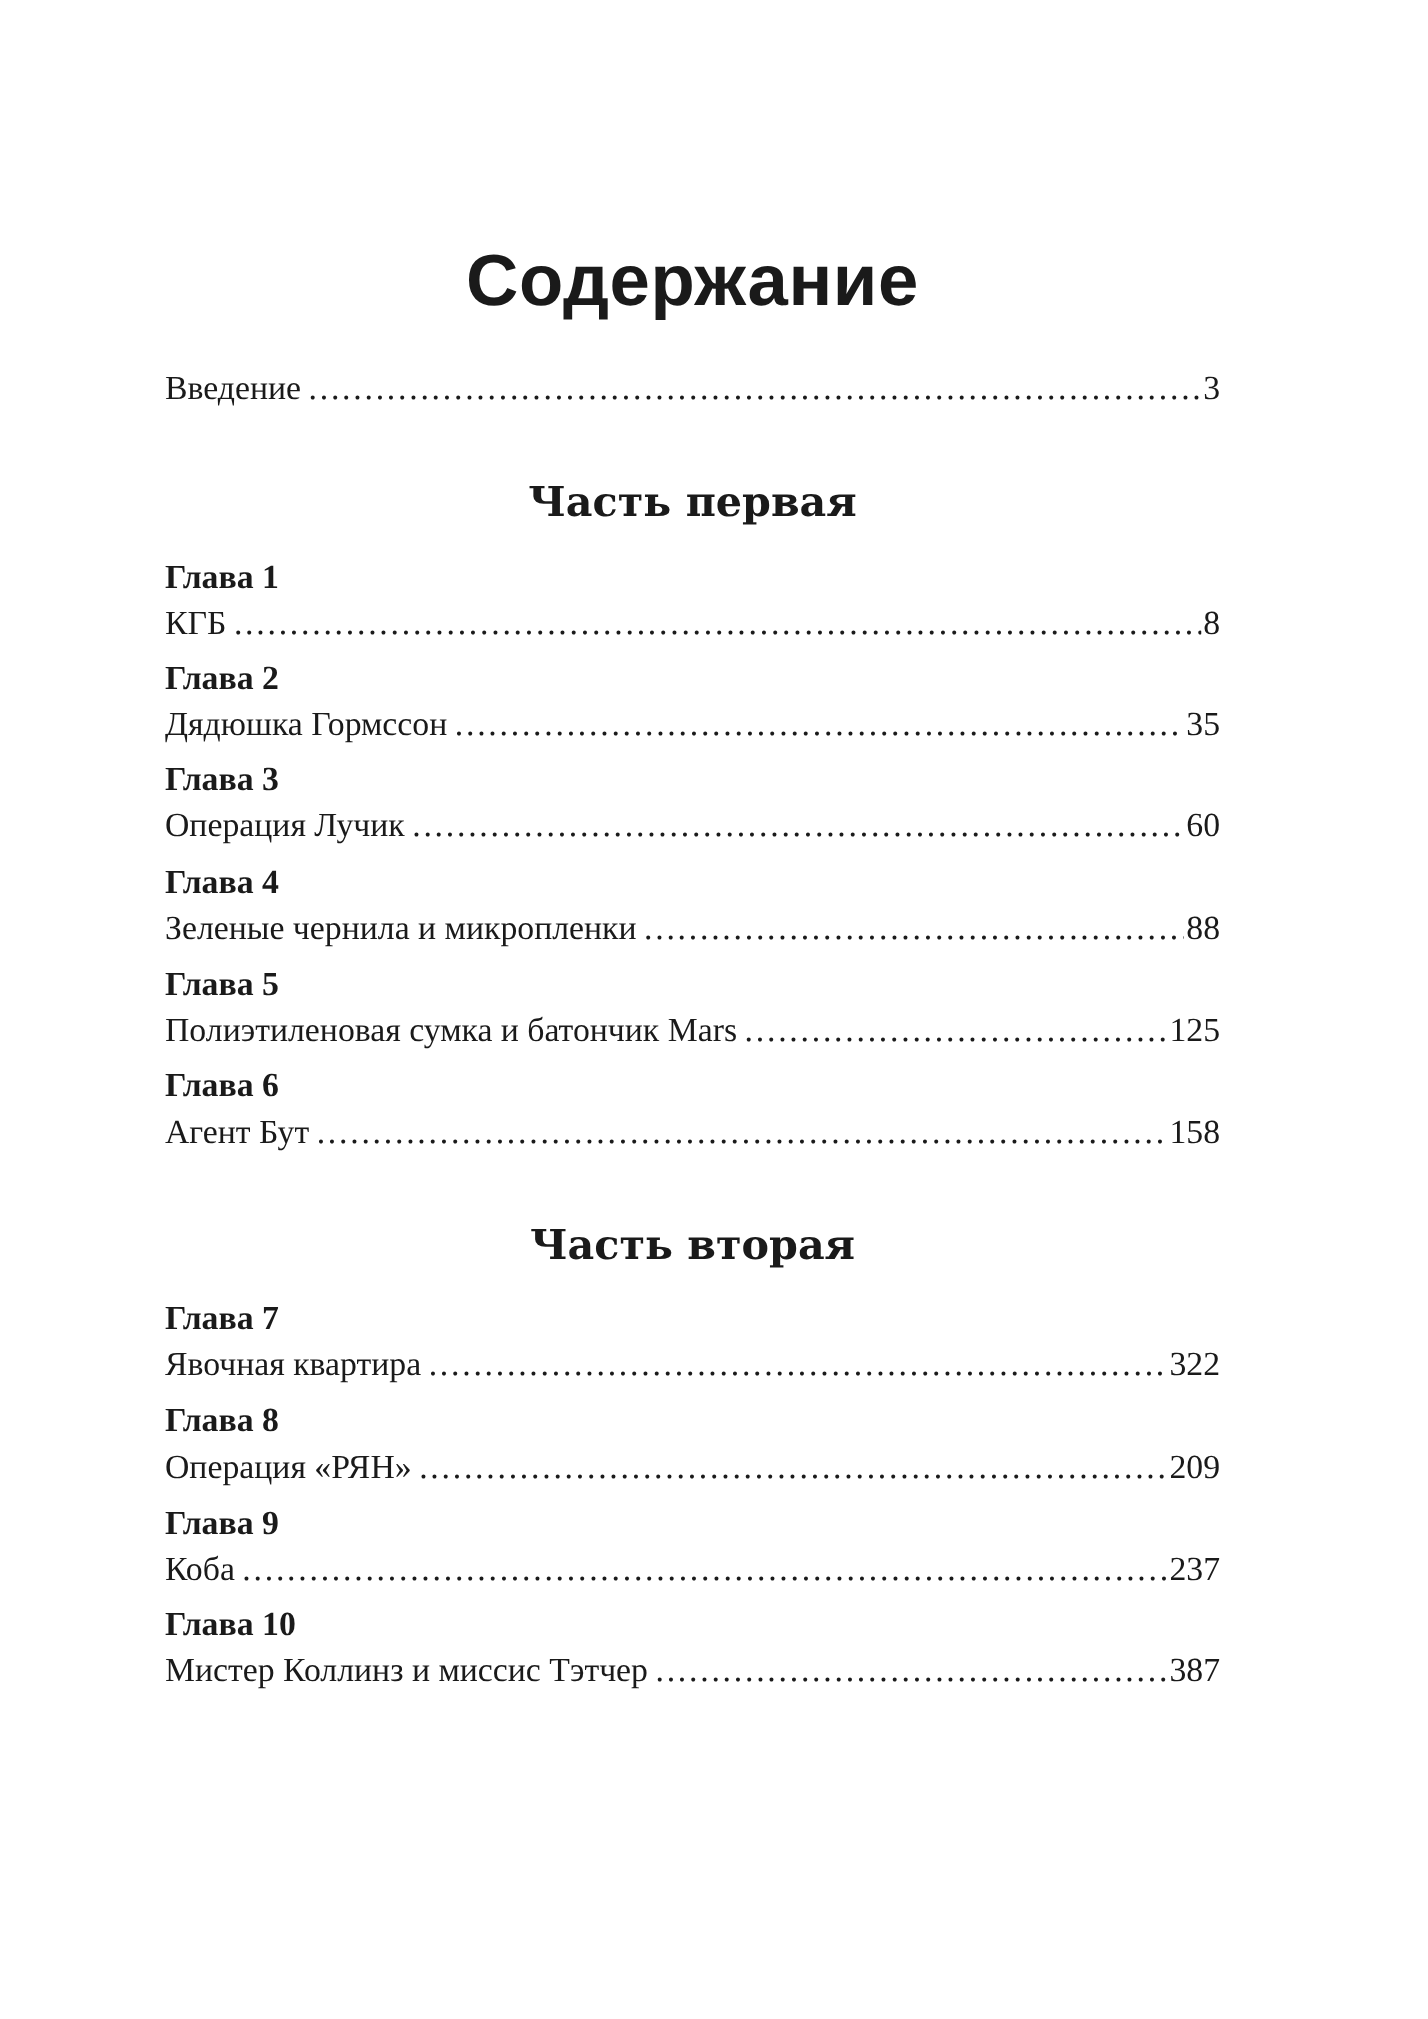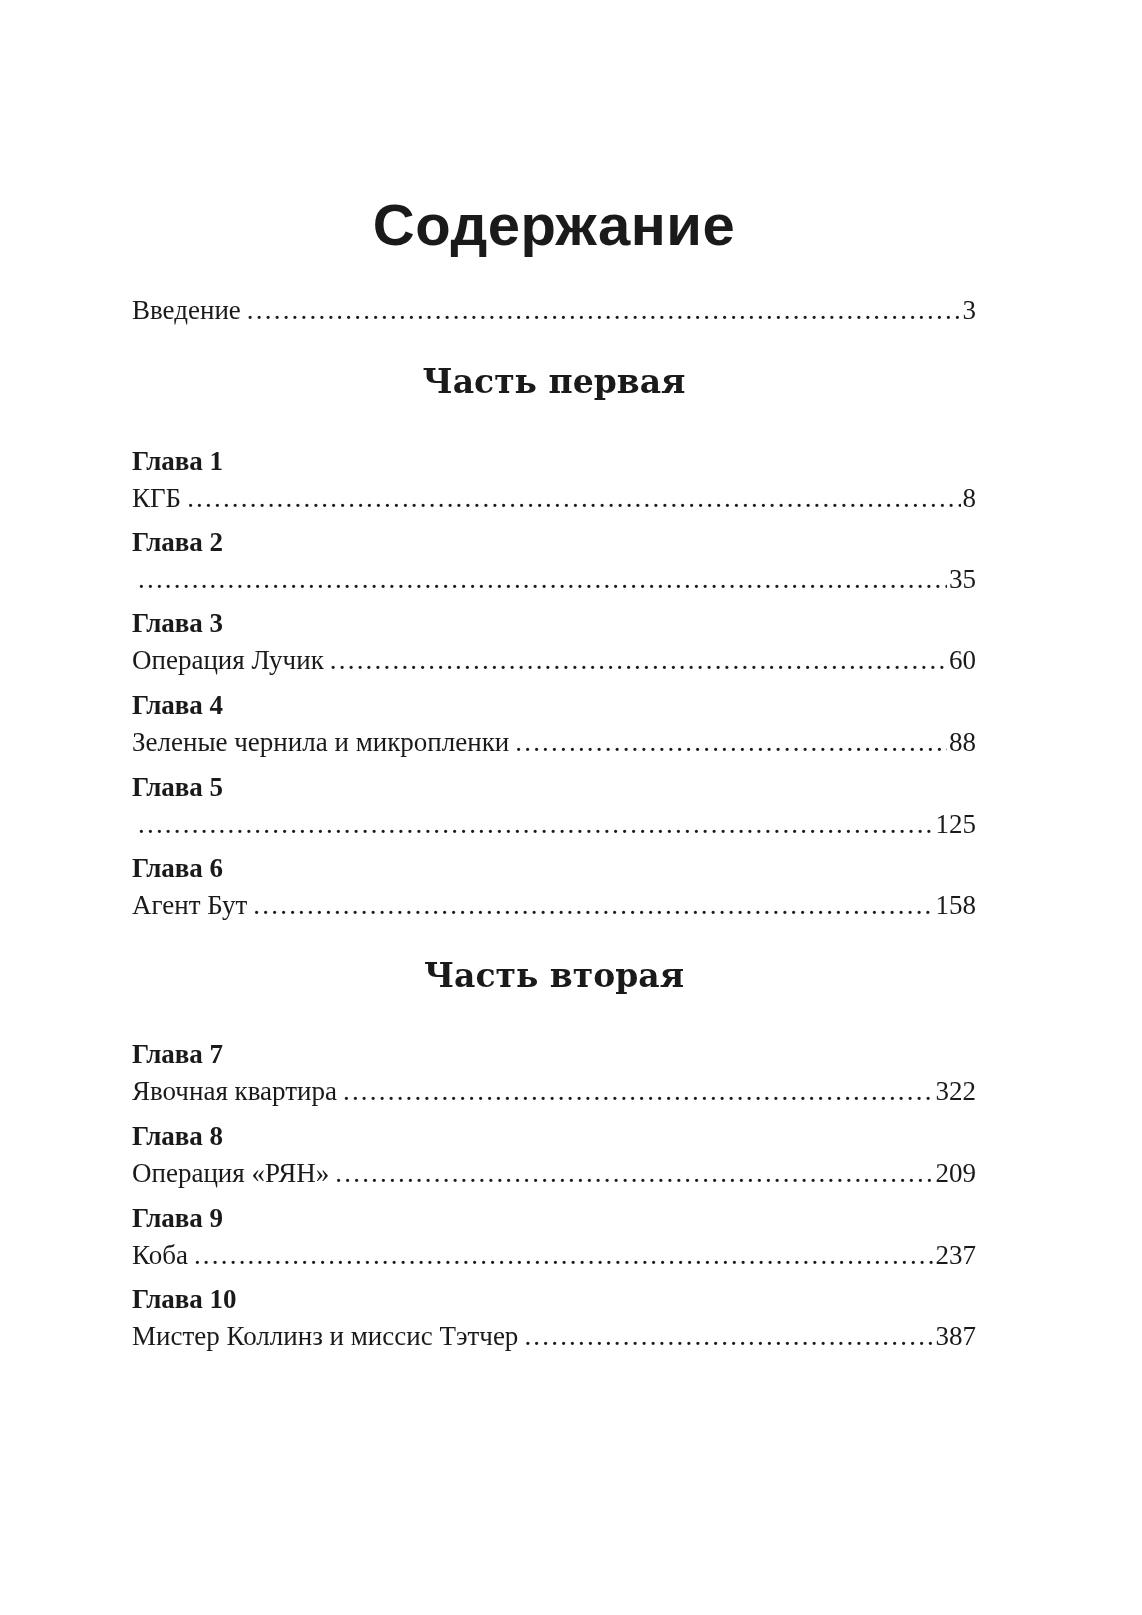--- a/index.html
+++ b/index.html
@@ -9,21 +9,21 @@
   }
   .page { position: absolute; left: 132px; top: 0; width: 844px; }
   .toc-title {
     position: absolute; left: 0; width: 844px; top: 185px;
     text-align: center; font-family: Liberation Sans, sans-serif; font-weight: bold;
     font-size: 58px; letter-spacing: 0.5px; line-height: 80px; color: #1a1a1a;
   }
   .part-title {
     position: absolute; left: 0; width: 844px; text-align: center;
     font-family: "DejaVu Serif", serif; font-weight: bold; font-size: 33px;
-    line-height: 44px; color: #1a1a1a;
+    line-height: 44px; color: #1a1a1a; margin-top: 20px;
   }
   .row {
     position: absolute; left: 0; width: 844px; height: 36px;
     display: flex; align-items: center; font-size: 27px; line-height: 36px;
   }
   .row .title { white-space: nowrap; }
   .row .leader {
     flex: 1; overflow: hidden; white-space: nowrap; margin: 0 2px 0 6px;
     letter-spacing: 2.2px; color: #1a1a1a;
   }
@@ -51,40 +51,42 @@
 
   <div class="chapter-label" style="top:443px">Глава 1</div>
   <div class="row" style="top:480px">
     <span class="title">КГБ</span>
     <span class="leader"></span>
     <span class="page-num">8</span>
   </div>
 
   <div class="chapter-label" style="top:524px">Глава 2</div>
   <div class="row" style="top:561px">
+    <span class="title">Дядюшка Гормссон</span>
     <span class="leader"></span>
     <span class="page-num">35</span>
   </div>
 
   <div class="chapter-label" style="top:605px">Глава 3</div>
   <div class="row" style="top:642px">
     <span class="title">Операция Лучик</span>
     <span class="leader"></span>
     <span class="page-num">60</span>
   </div>
 
   <div class="chapter-label" style="top:687px">Глава 4</div>
   <div class="row" style="top:724px">
     <span class="title">Зеленые чернила и микропленки</span>
     <span class="leader"></span>
     <span class="page-num">88</span>
   </div>
 
   <div class="chapter-label" style="top:769px">Глава 5</div>
   <div class="row" style="top:806px">
+    <span class="title">Полиэтиленовая сумка и батончик Mars</span>
     <span class="leader"></span>
     <span class="page-num">125</span>
   </div>
 
   <div class="chapter-label" style="top:850px">Глава 6</div>
   <div class="row" style="top:887px">
     <span class="title">Агент Бут</span>
     <span class="leader"></span>
     <span class="page-num">158</span>
   </div>

